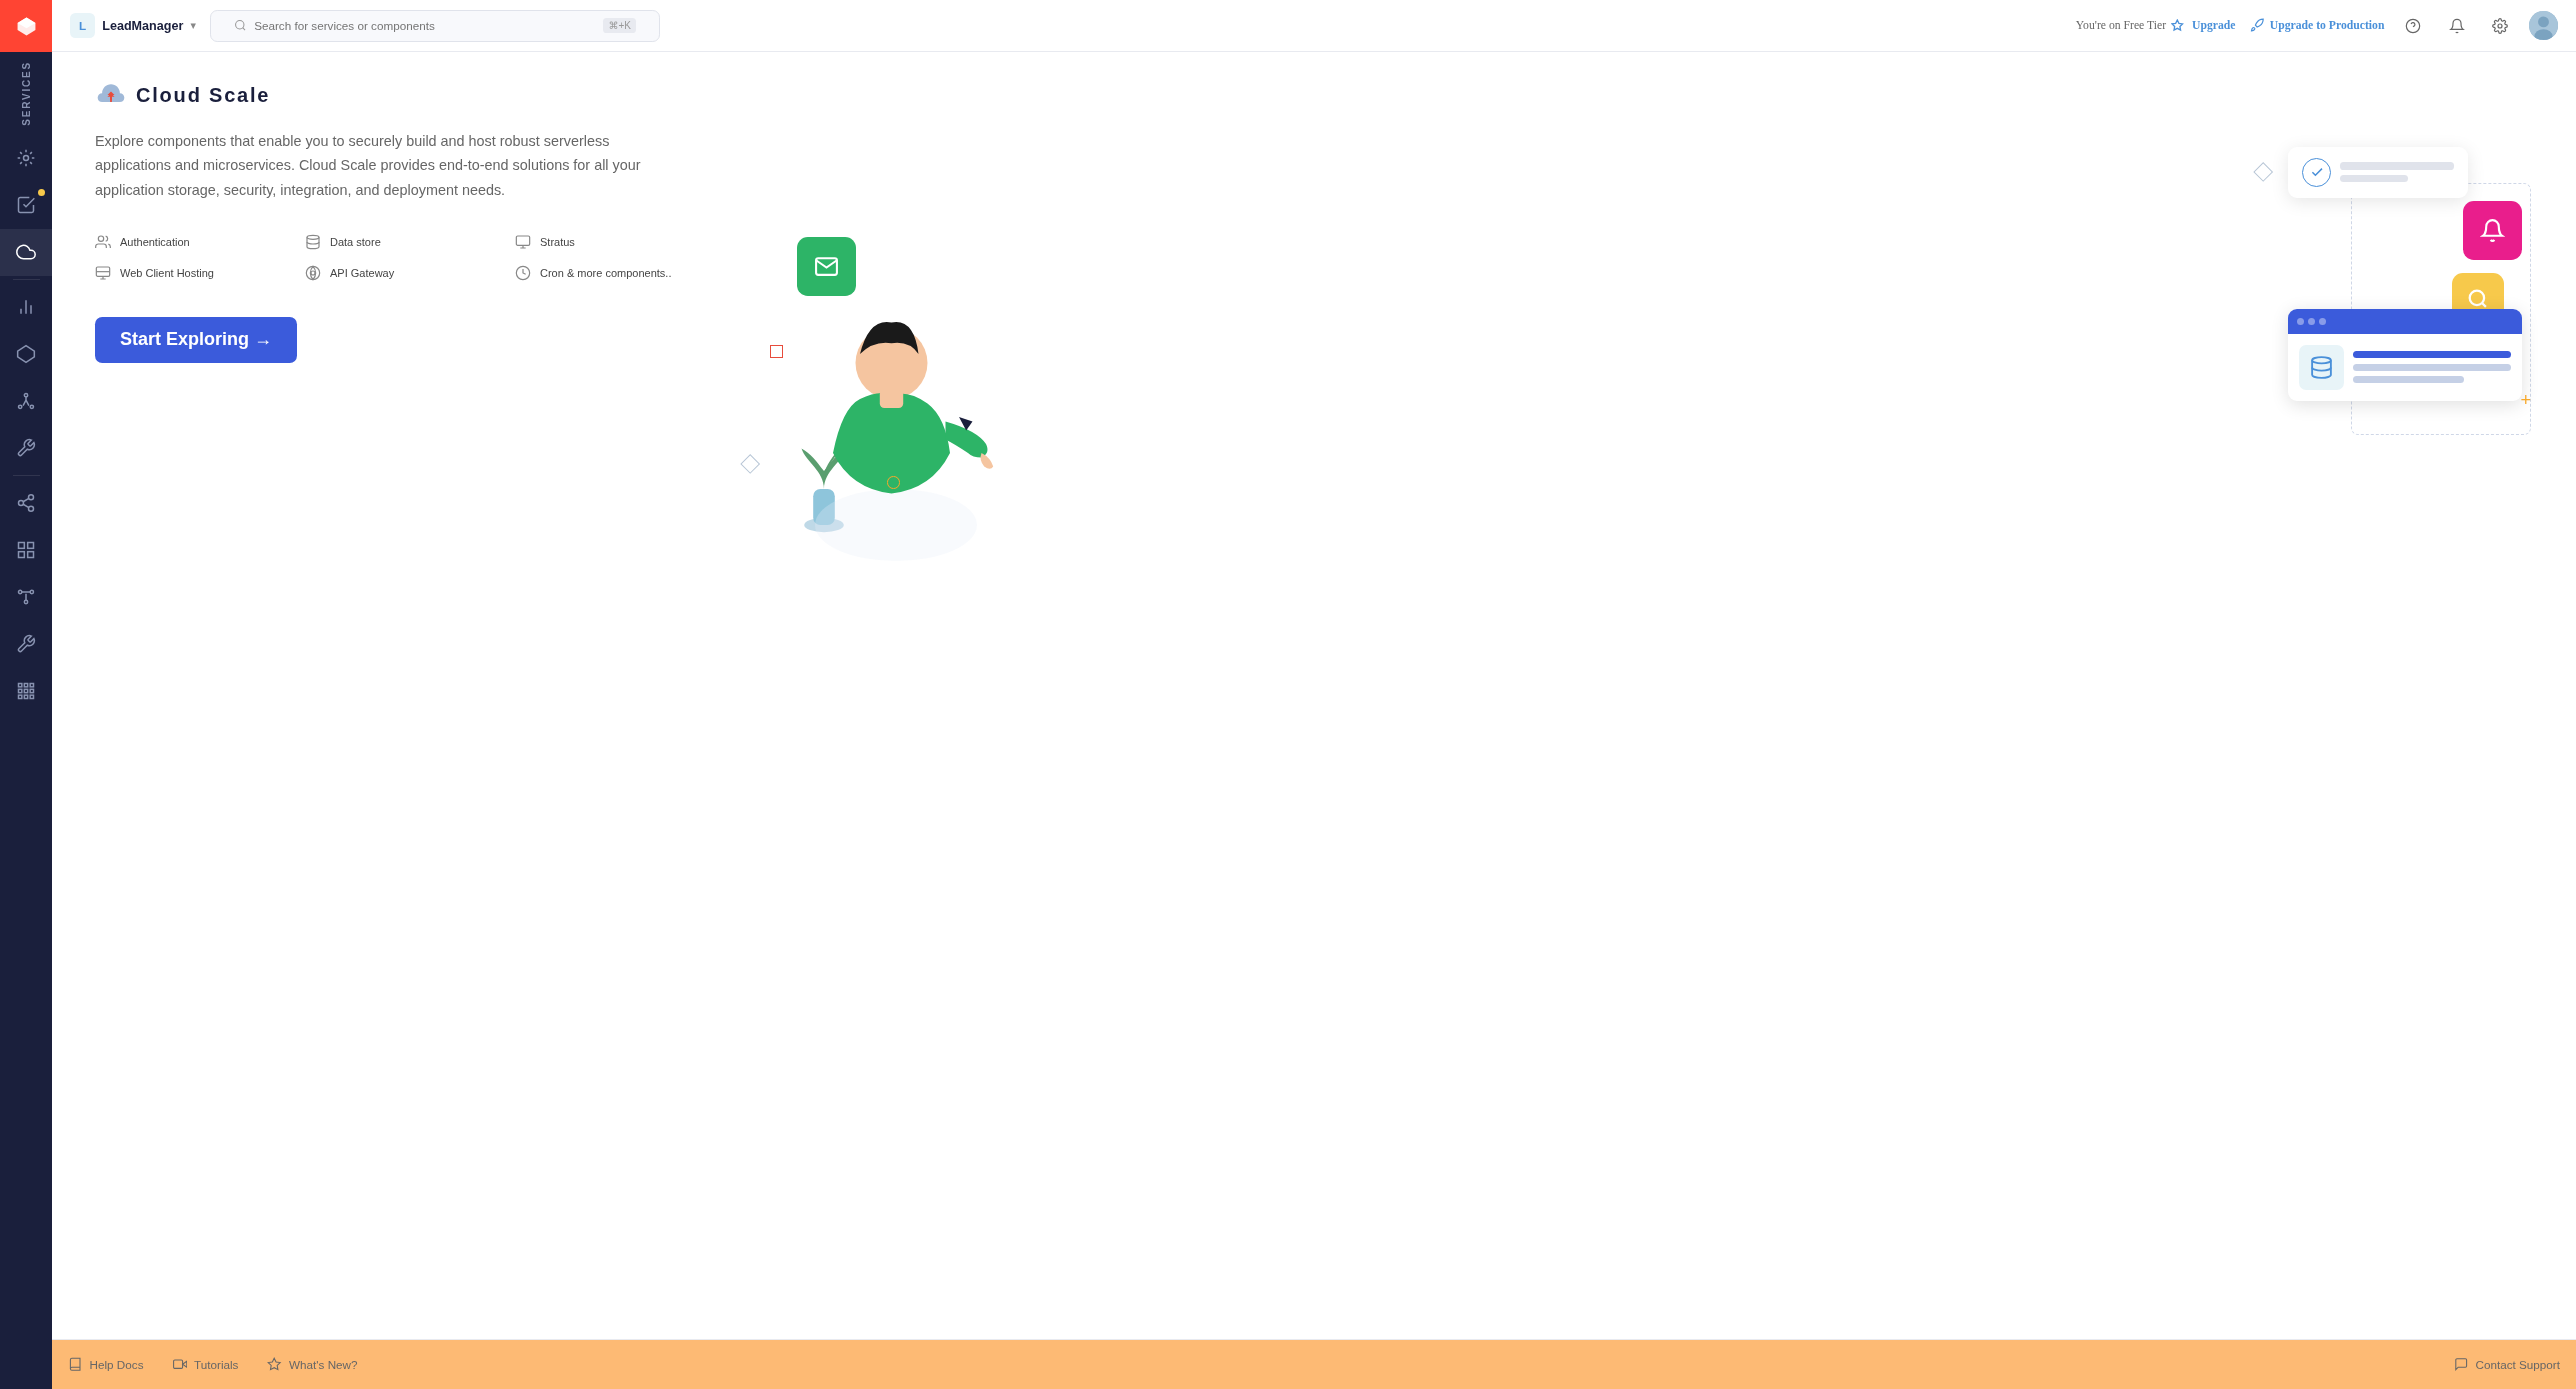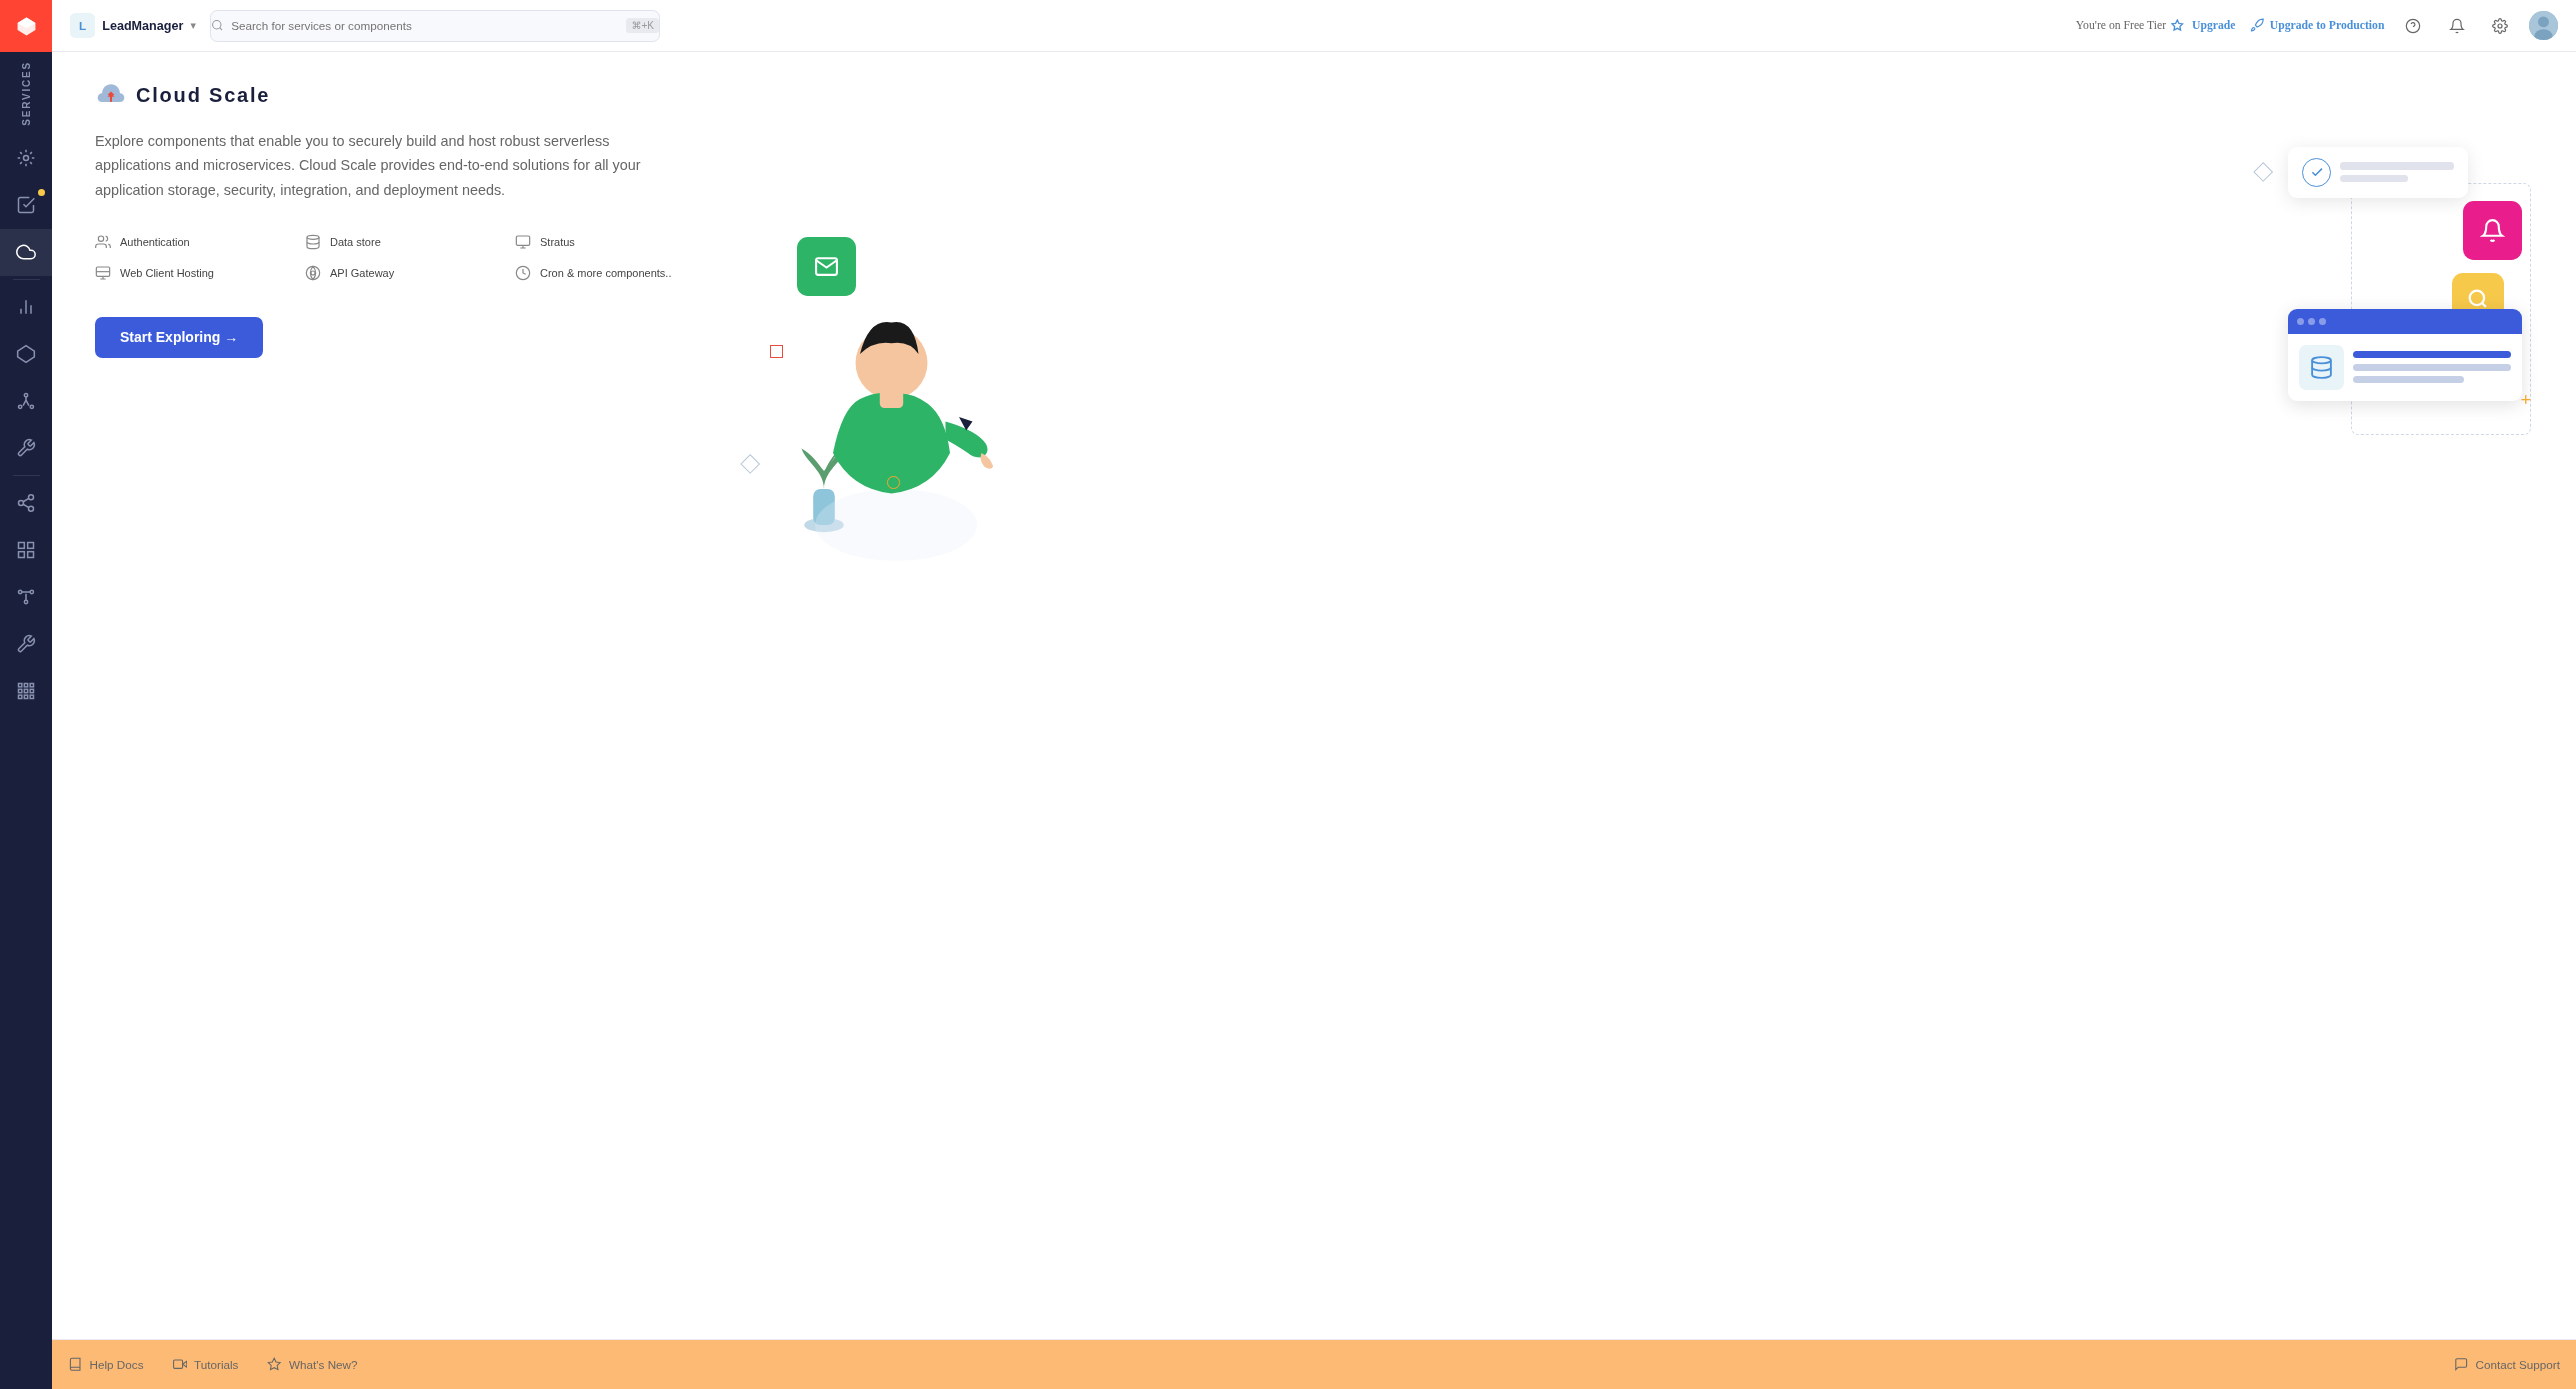--- a/index.html
+++ b/index.html
@@ -118,21 +118,21 @@
     }
     .chevron-icon { color: #888; font-size: 10.8px; }
     .search-bar {
       flex: 1;
       max-width: 450px;
       height: 32px;
       border: 0.9px solid #e0e3eb;
       border-radius: 7.2px;
       display: flex;
       align-items: center;
-      padding: 0 0;
+      padding: 0 23px;
       gap: 7.2px;
       background: #f8f9fc;
       cursor: text;
     }
     .search-bar input {
       border: none;
       background: transparent;
       outline: none;
       font-size: 11.7px;
       color: #666;
@@ -264,21 +264,21 @@
       font-size: 11px;
       color: #444;
     }
     .feature-item svg { color: #888; flex-shrink: 0; }
     .start-btn {
       display: inline-flex;
       align-items: center;
       gap: 9px;
       background: #3b5bdb;
       color: #fff;
-      font-size: 14px;
+      font-size: 18px;
       font-weight: 600;
       padding: 12.6px 25px;
       border-radius: 7.2px;
       cursor: pointer;
       border: none;
       transition: background 0.2s;
     }
 
     
     .hero-right {

